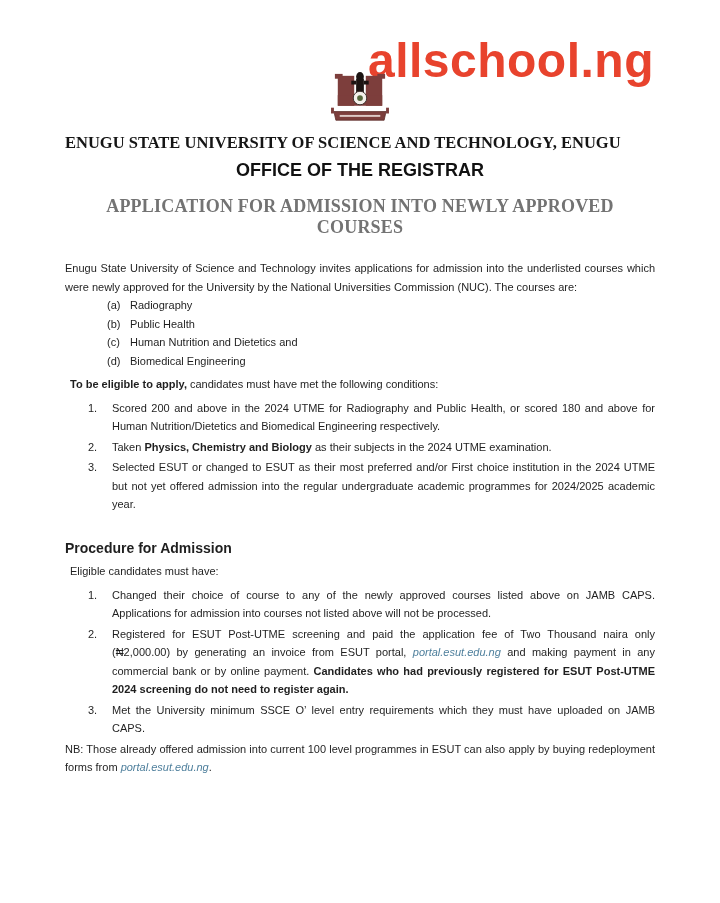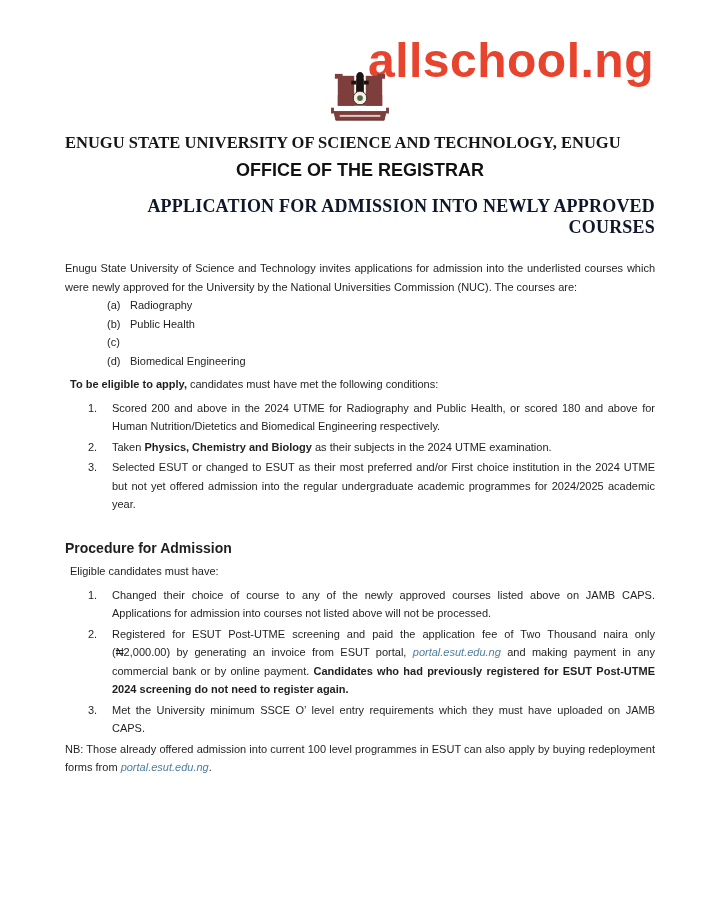--- a/index.html
+++ b/index.html
@@ -46,23 +46,23 @@
     font-size:18px;
     font-weight:bold;
     text-align:center;
     color:#111;
   }
   .h-title{
     margin:15px 0 0 0;
     font-family:"Liberation Serif", serif;
     font-size:18px;
     font-weight:bold;
-    text-align:right;
+    text-align:center;
     letter-spacing:0.2px;
-    color:#0f172a;
+    color:#737373;
   }
   .body-text{
     font-size:11px;
     line-height:18.5px;
   }
   .justify{ text-align:justify; }
   .intro-p{ margin:21px 0 0 0; }
   .course-row{
     display:flex;
     margin-left:42px;
@@ -138,20 +138,21 @@
       <div class="course-row">
         <span class="course-label">(a)</span>
         <span>Radiography</span>
       </div>
       <div class="course-row">
         <span class="course-label">(b)</span>
         <span>Public Health</span>
       </div>
       <div class="course-row">
         <span class="course-label">(c)</span>
+        <span>Human Nutrition and Dietetics and</span>
       </div>
       <div class="course-row">
         <span class="course-label">(d)</span>
         <span>Biomedical Engineering</span>
       </div>
     </div>
 
     <p class="body-text lead-line"><span class="b">To be eligible to apply,</span><span> candidates must have met the following conditions:</span></p>
 
     <div class="body-text">

